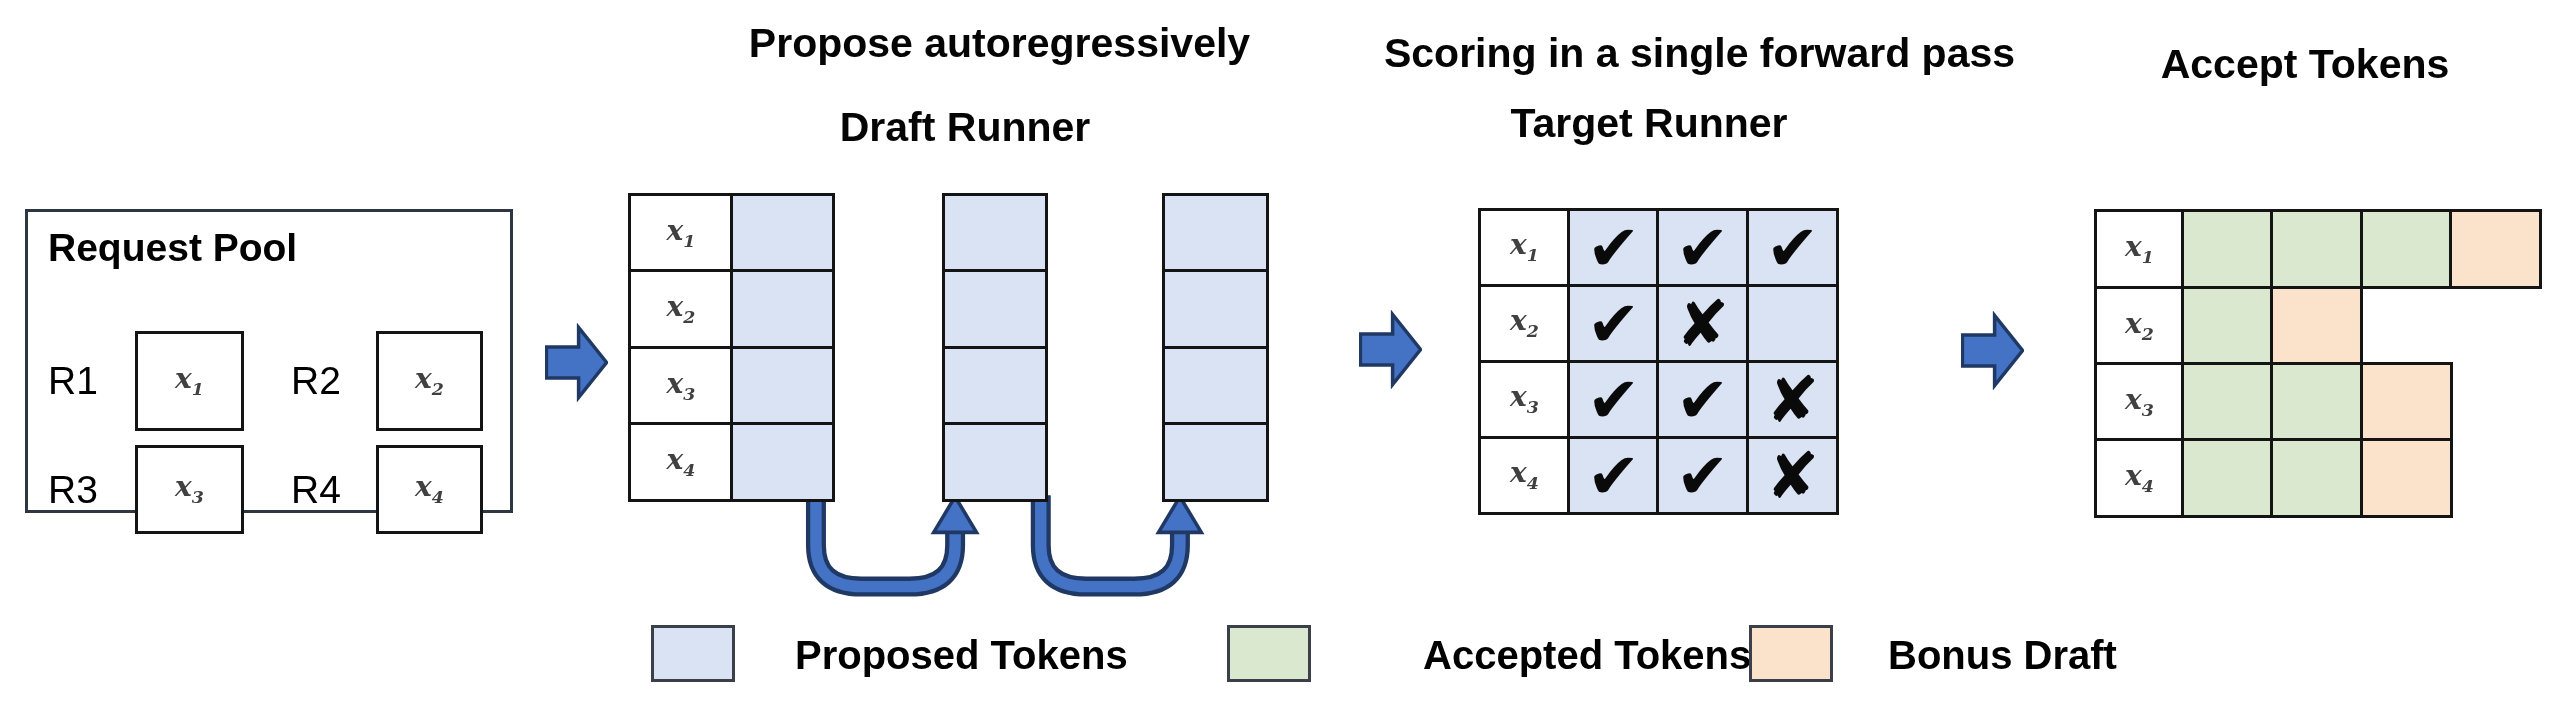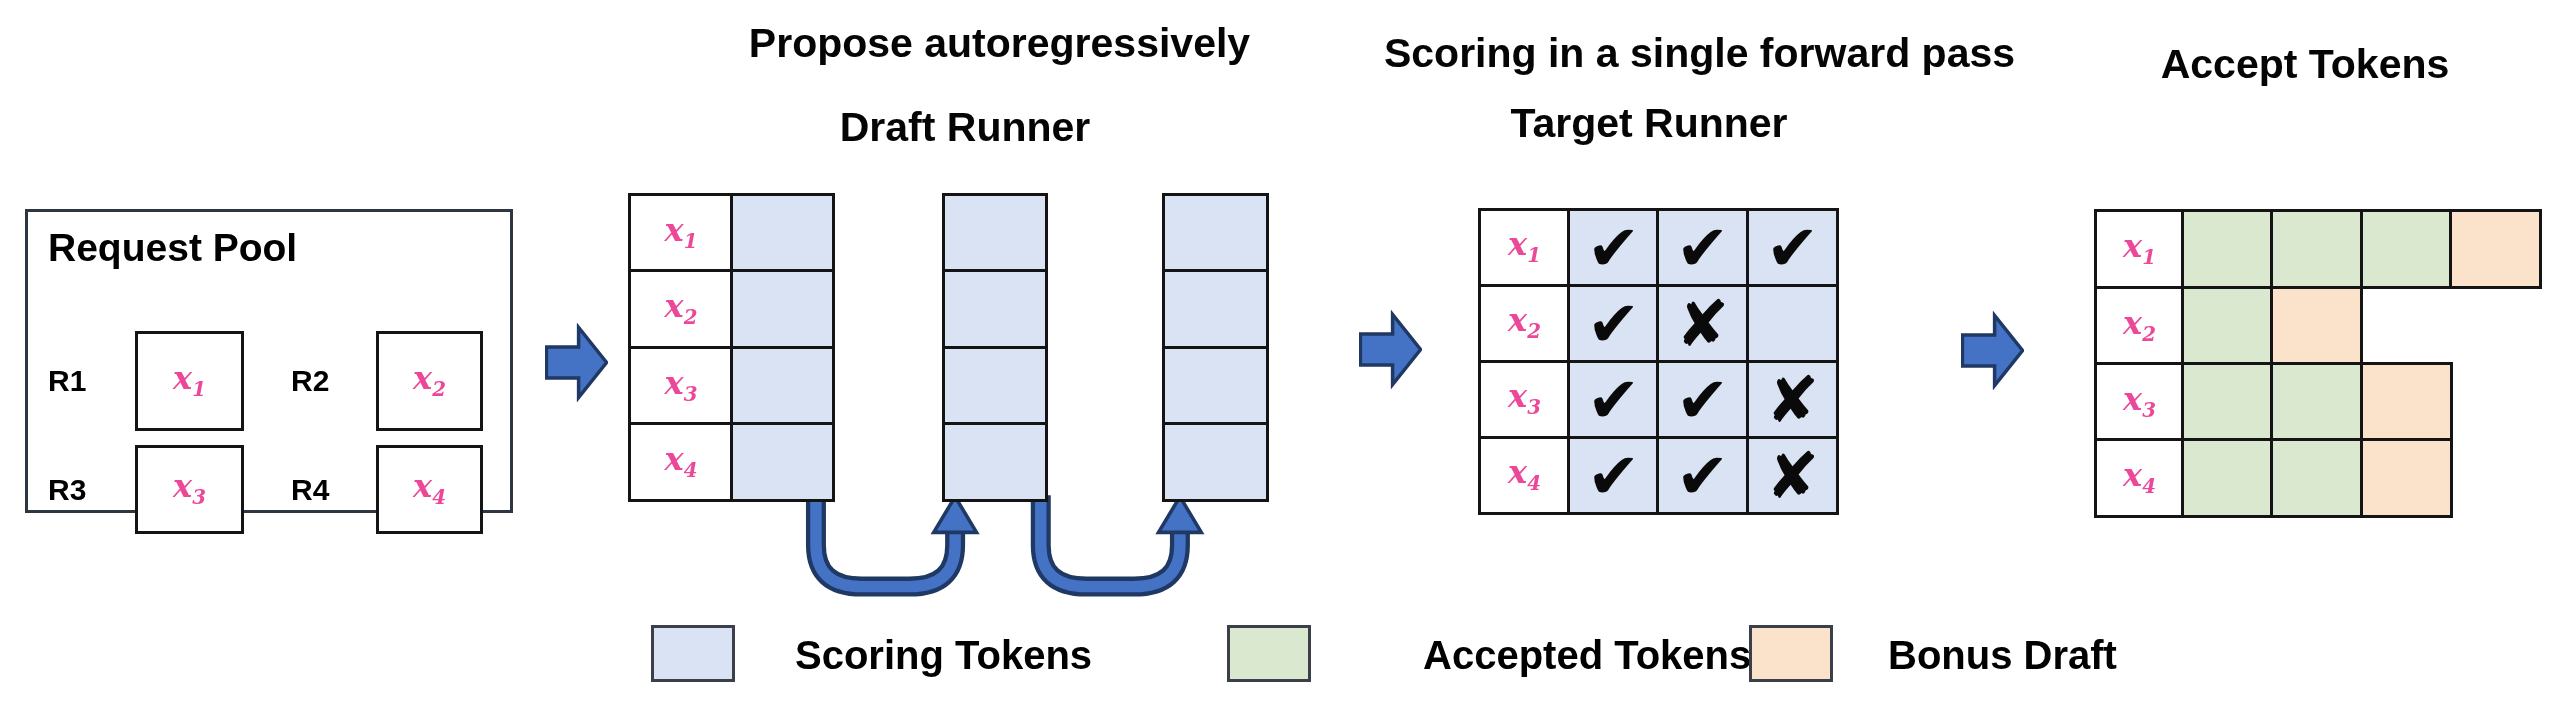--- a/index.html
+++ b/index.html
@@ -11,29 +11,29 @@
   .title {
     position:absolute; text-align:center; font-size:41px; font-weight:600;
     color:#050505; white-space:nowrap;
   }
   
   .pool {
     position:absolute; left:25px; top:209px; width:488px; height:304px;
     border:3.6px solid #2e3642; background:#fff; box-sizing:border-box;
   }
   .pool-title { position:absolute; left:20px; top:14.3px; font-size:39px; font-weight:600; }
-  .pool-rlabel { position:absolute; font-size:30px; font-weight:700; }
+  .pool-rlabel { position:absolute; font-size:39px; font-weight:400; }
   .token-box {
     position:absolute; box-sizing:border-box; border:3.6px solid #141414; background:#fff;
     display:flex; align-items:center; justify-content:center;
   }
   
   .var {
     font-family:"DejaVu Serif", serif; font-style:italic; font-weight:700;
-    font-size:32px; color:#ec4899; line-height:1;
+    font-size:28px; color:#404040; line-height:1;
   }
   .var sub { font-size:0.62em; font-weight:700; }
   
   .cell {
     position:absolute; box-sizing:border-box; border:3.6px solid var(--grid_line);
     background:#fff; display:flex; align-items:center; justify-content:center;
   }
   .cell.proposed { background:var(--proposed); }
   .cell.accepted { background:var(--accepted); }
   .cell.bonus    { background:var(--bonus); }
@@ -103,21 +103,21 @@
   </g>
   <g>
     <path d="M378,0 V70 Q378,128 442,128 H509 Q573,128 573,70 V46" fill="none" stroke="#1f3864" stroke-width="28"></path>
     <path d="M378,0 V70 Q378,128 442,128 H509 Qq0,0 0,0 M378,0" fill="none" stroke="none"></path>
     <path d="M378,0 V70 Q378,128 442,128 H509 Q573,128 573,70 V46" fill="none" stroke="#4472c4" stroke-width="16"></path>
     <polygon points="543,52 603,52 573,2" fill="#4472c4" stroke="#1f3864" stroke-width="5"></polygon>
   </g>
 </svg>
 
 <div class="legend-swatch" style="left:651px;  background:var(--proposed);"></div>
-<div class="legend-label" style="left:795px;">Scoring Tokens</div>
+<div class="legend-label" style="left:795px;">Proposed Tokens</div>
 
 <div class="legend-swatch" style="left:1227px; background:var(--accepted);"></div>
 <div class="legend-label" style="left:1423px;">Accepted Tokens</div>
 
 <div class="legend-swatch" style="left:1749px; background:var(--bonus);"></div>
 <div class="legend-label" style="left:1888px;">Bonus Draft</div>
 
 <div class="cell" style="left: 628px; top: 193px; width: 106px; height: 80px;">
     <span class="var">x<sub>1</sub></span>
   </div>

